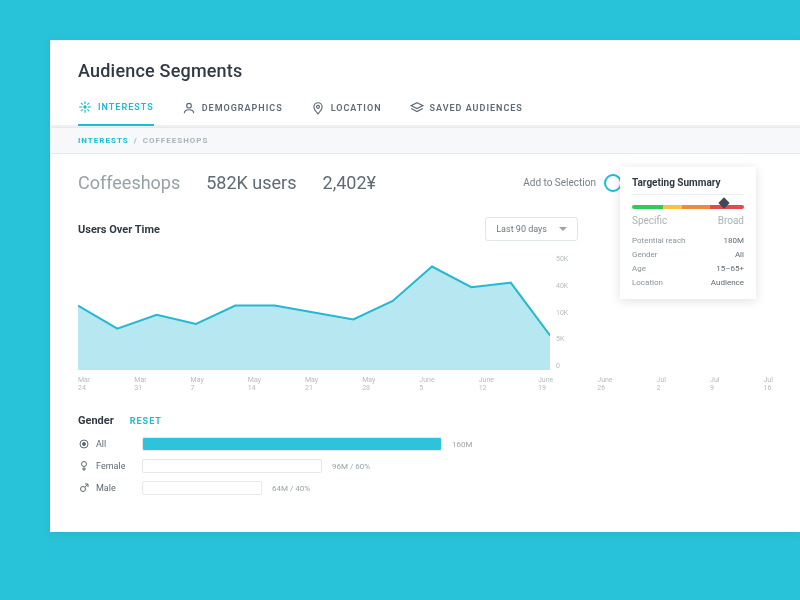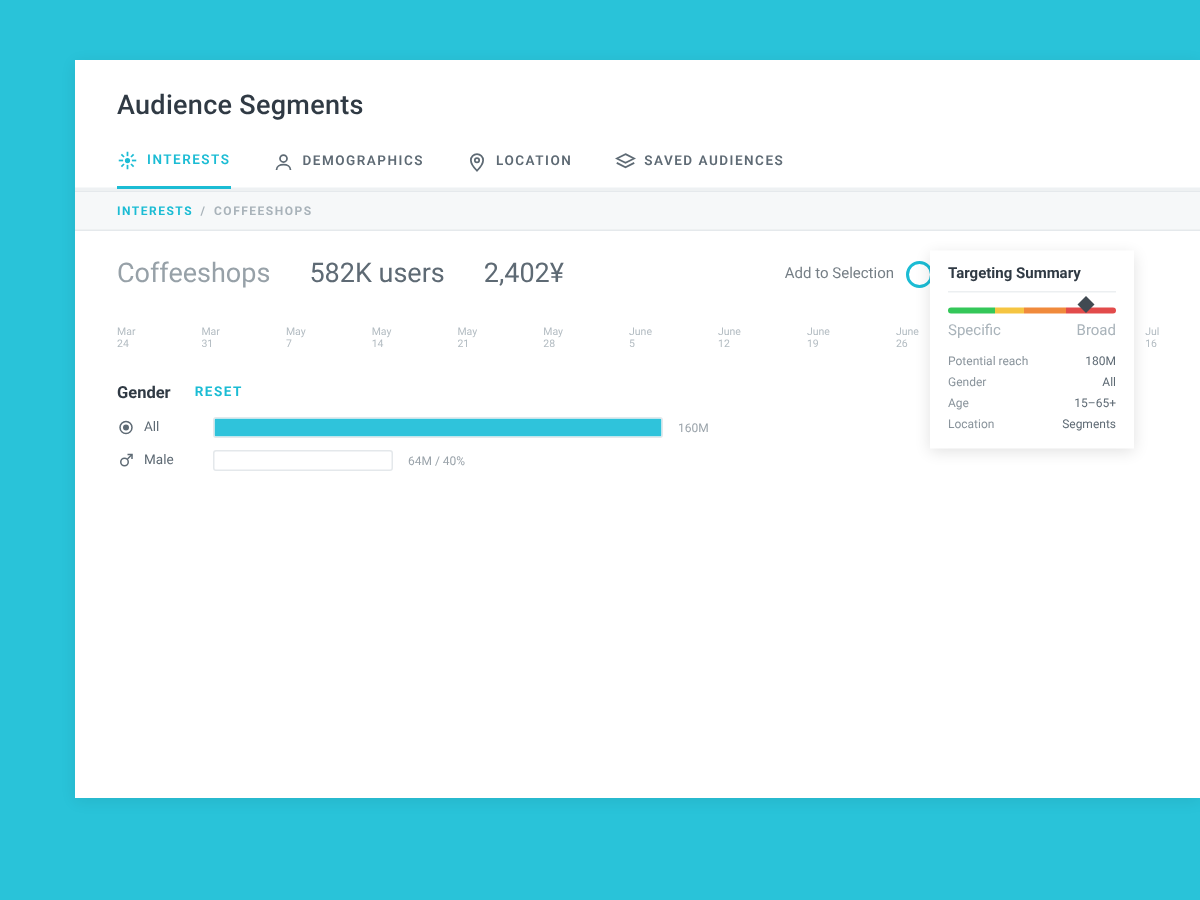--- a/index.html
+++ b/index.html
@@ -144,20 +144,40 @@
       <span class="seg-title">Coffeeshops</span>
       <span class="seg-stat">582K users</span>
       <span class="seg-stat">2,402¥</span>
       <div class="add-sel">
         <span>Add to Selection</span>
         <span class="ring"></span>
       </div>
     </div>
 
     <div class="chart-block">
+      <div class="row-head">
+        <span class="sect-title">Users Over Time</span>
+        <div class="dropdown">
+          <span>Last 90 days</span>
+          <span class="caret"></span>
+        </div>
+      </div>
+      <div class="chart-wrap">
+        <svg class="chart-svg" id="chart-svg" viewBox="0 0 472 115" preserveAspectRatio="none">
+            <path d="M0.0,50.6 L39.3,73.6 L78.7,59.8 L118.0,69.0 L157.3,50.6 L196.7,50.6 L236.0,57.5 L275.3,64.4 L314.7,46.0 L354.0,11.5 L393.3,32.2 L432.7,27.6 L472.0,80.5 L472,115 L0,115 Z" fill="#b7e7f0" stroke="none"></path>
+            <path d="M0.0,50.6 L39.3,73.6 L78.7,59.8 L118.0,69.0 L157.3,50.6 L196.7,50.6 L236.0,57.5 L275.3,64.4 L314.7,46.0 L354.0,11.5 L393.3,32.2 L432.7,27.6 L472.0,80.5" fill="none" stroke="#24b8d1" stroke-width="2"></path>
+          </svg>
+        <div class="y-axis" id="y-axis">
+            <span>50K</span>
+            <span>40K</span>
+            <span>10K</span>
+            <span>5K</span>
+            <span>0</span>
+          </div>
+      </div>
       <div class="x-axis" id="x-axis">
           <span>Mar 24</span>
           <span>Mar 31</span>
           <span>May 7</span>
           <span>May 14</span>
           <span>May 21</span>
           <span>May 28</span>
           <span>June 5</span>
           <span>June 12</span>
           <span>June 19</span>
@@ -183,20 +203,34 @@
               <span>All</span>
             </div>
             <div class="bar-track" style="width:300px">
               <div class="bar-fill" style="width:100%"></div>
             </div>
             <span class="bar-cap">160M</span>
           </div>
           <div class="g-row">
             <div class="g-label">
               <svg viewBox="0 0 24 24" fill="none" stroke="currentColor" stroke-width="2">
+                <circle cx="12" cy="8" r="5"></circle>
+                <line x1="12" y1="13" x2="12" y2="22"></line>
+                <line x1="8" y1="18" x2="16" y2="18"></line>
+              </svg>
+              <span>Female</span>
+            </div>
+            <div class="bar-track" style="width:180px">
+              <div class="bar-fill" style="width:0%"></div>
+            </div>
+            <span class="bar-cap">96M / 60%</span>
+          </div>
+          <div class="g-row">
+            <div class="g-label">
+              <svg viewBox="0 0 24 24" fill="none" stroke="currentColor" stroke-width="2">
                 <circle cx="10" cy="14" r="5"></circle>
                 <line x1="14" y1="10" x2="20" y2="4"></line>
                 <polyline points="14 4 20 4 20 10"></polyline>
               </svg>
               <span>Male</span>
             </div>
             <div class="bar-track" style="width:120px">
               <div class="bar-fill" style="width:0%"></div>
             </div>
             <span class="bar-cap">64M / 40%</span>
@@ -221,19 +255,19 @@
           <div class="srow">
             <span class="k">Gender</span>
             <span class="v">All</span>
           </div>
           <div class="srow">
             <span class="k">Age</span>
             <span class="v">15–65+</span>
           </div>
           <div class="srow">
             <span class="k">Location</span>
-            <span class="v">Segments</span>
+            <span class="v">Audience</span>
           </div>
         </div>
     </div>
 
   </div>
 </div>
 
 </body></html>

